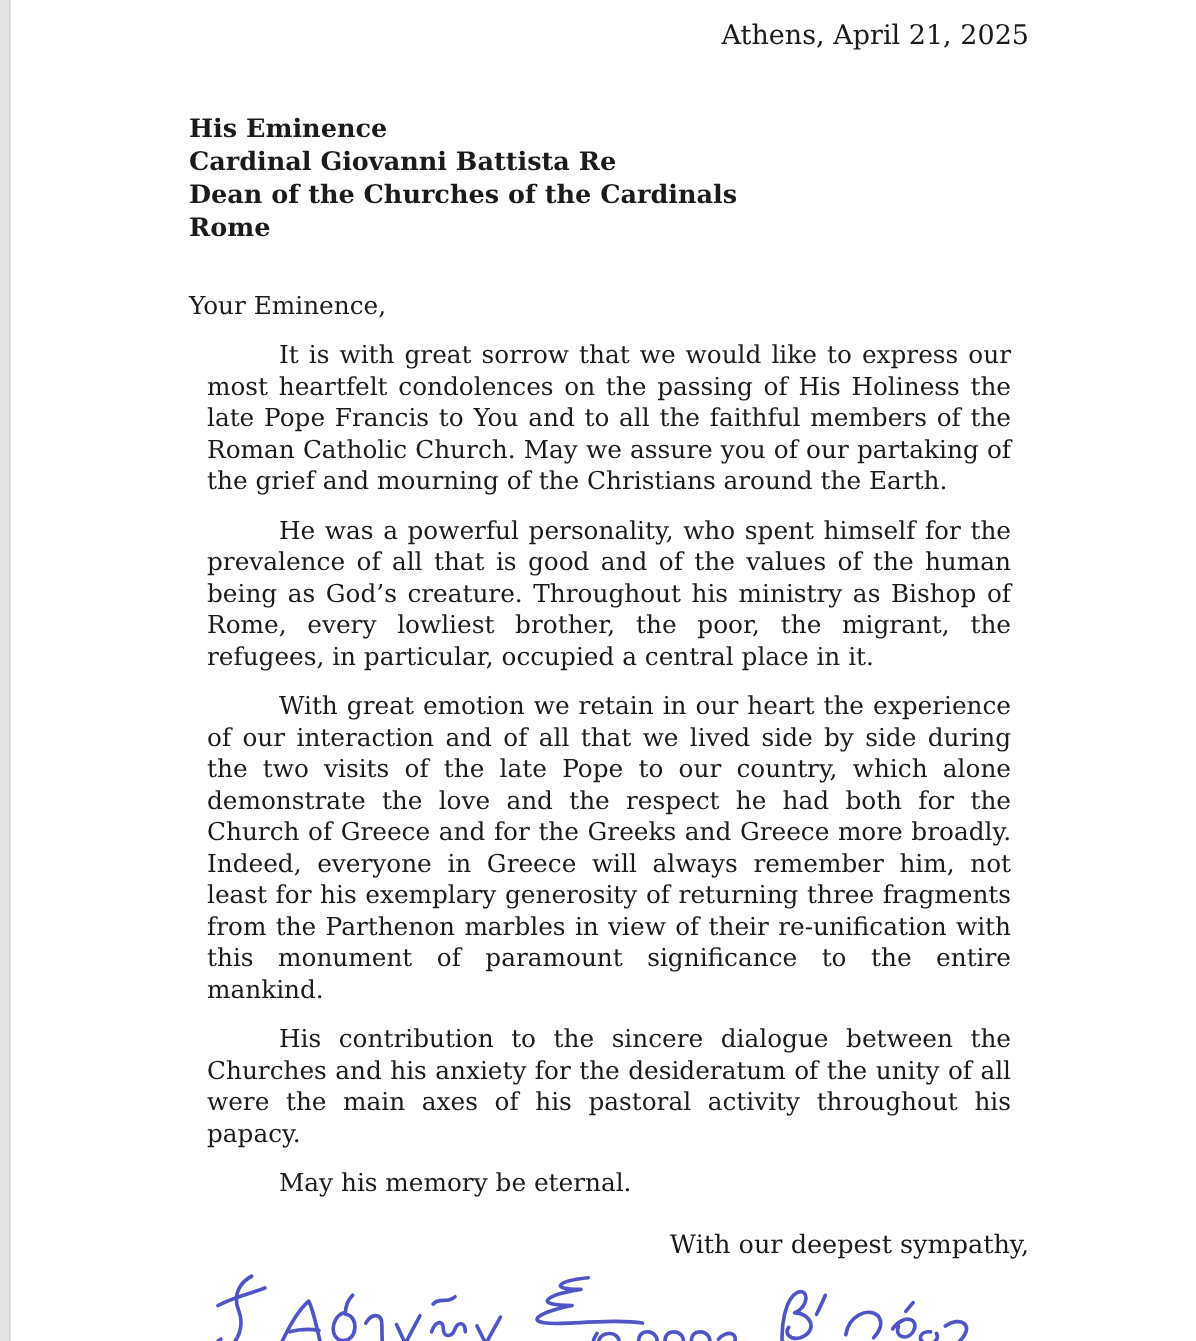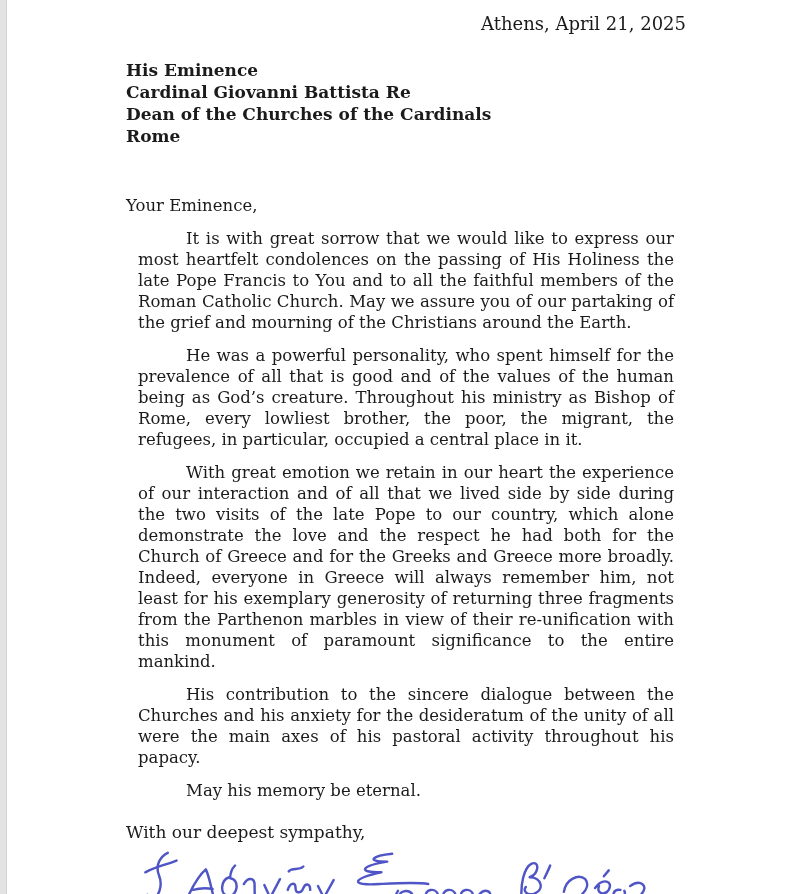--- a/index.html
+++ b/index.html
@@ -33,43 +33,43 @@
     top: 0;
     width: 560px;
   }
   .date-line {
     margin-top: 13px;
     text-align: right;
     font-size: 18px;
     line-height: 22px;
   }
   .recipient {
-    margin-top: 24px;
+    margin-top: 40px;
     font-weight: bold;
     font-size: 17px;
     line-height: 22px;
   }
   .recipient .city {
     text-underline-offset: 3px;
   }
   .salutation {
-    margin-top: 48px;
+    margin-top: 30px;
     font-size: 16.5px;
     line-height: 21px;
   }
   .body-paragraph {
     margin: 12px;
     font-size: 16.5px;
     line-height: 21px;
     text-align: justify;
     text-indent: 48px;
   }
   .closing {
     margin-top: 21px;
-    text-align: left;
+    text-align: right;
     font-size: 17px;
     line-height: 21px;
   }
   .signature-wrap {
     margin-top: 3px;
     margin-left: 2px;
     width: 540px;
     height: 80px;
   }
   .signatory {

